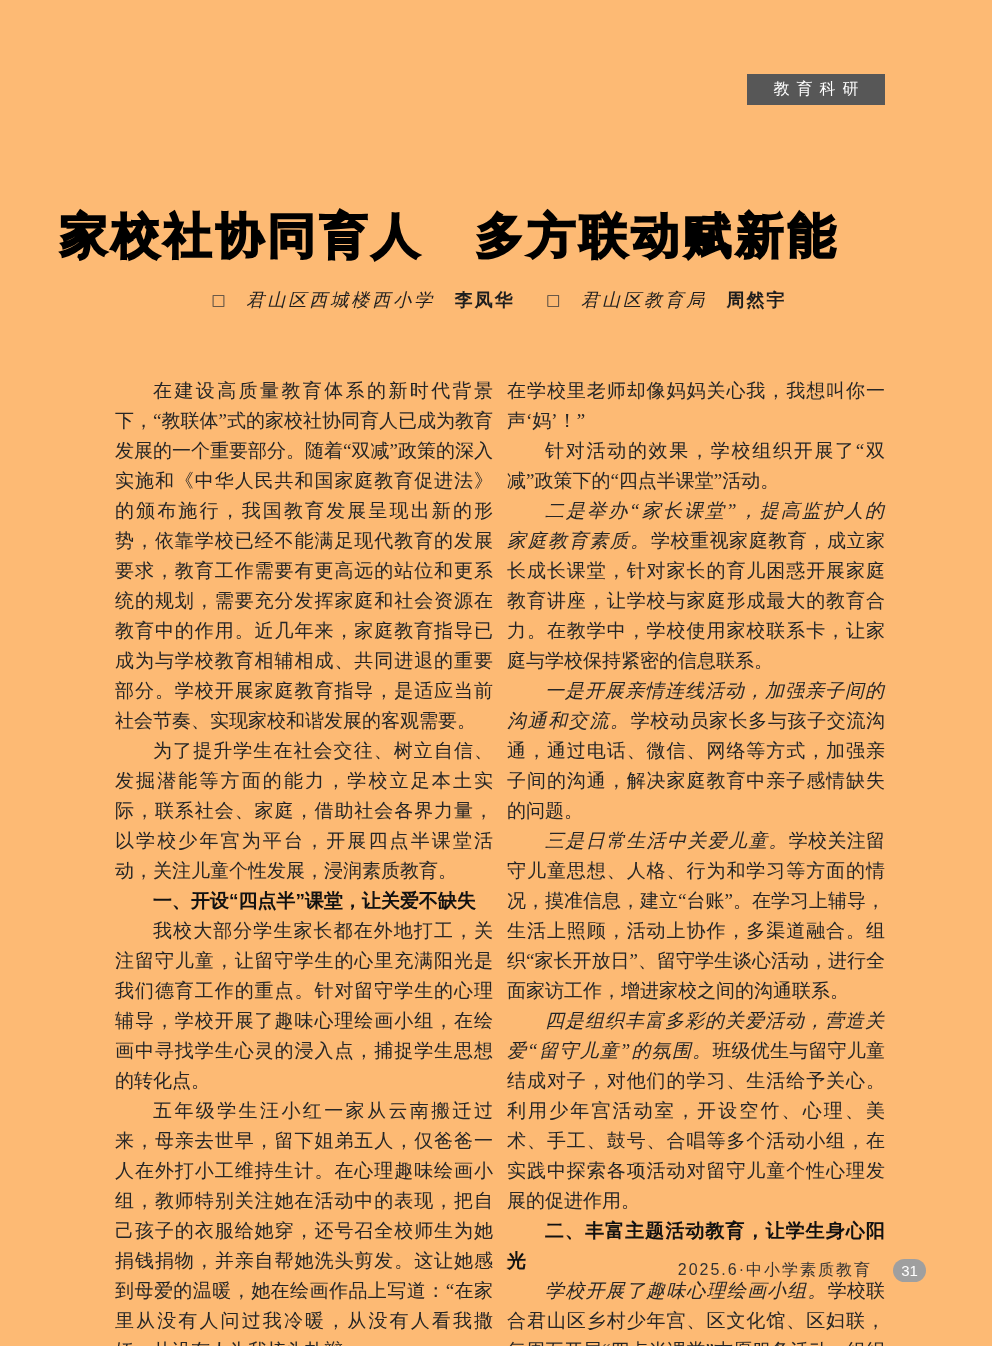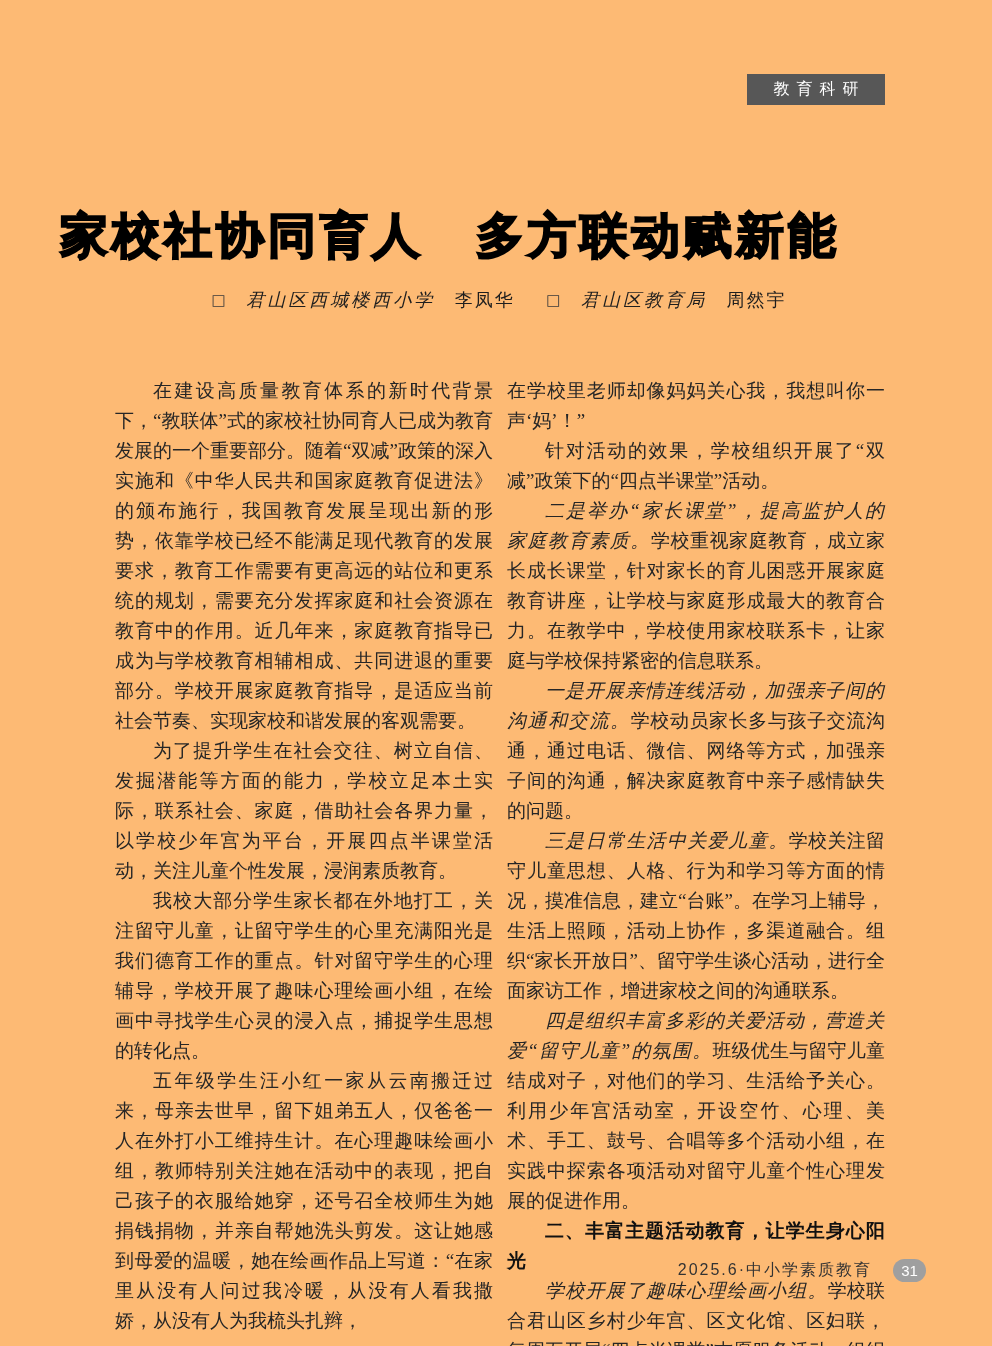--- a/index.html
+++ b/index.html
@@ -45,21 +45,21 @@
     font-family:"DejaVu Sans",sans-serif;
     font-size:15px;color:#3a3a3a;
     margin:0 14px 0 6px;vertical-align:1px;
   }
   .byline .affil{
     font-style:italic;
     letter-spacing:3px;
   }
   .byline .author-name{
     font-family:"Liberation Sans","DejaVu Sans",sans-serif;
-    font-weight:normal;margin-left:14px;letter-spacing:2px;
+    font-weight:bold;margin-left:14px;letter-spacing:2px;
   }
   
   .body{
     position:absolute;top:376px;left:115px;
     width:770px;
     display:flex;gap:14px;
   }
   .col{
     width:378px;
     font-size:19px;line-height:30px;
@@ -108,20 +108,21 @@
     <span class="marker" style="margin-left:26px;">□</span>
     <span class="affil">君山区教育局</span>
     <span class="author-name">周然宇</span>
   </div>
 
   <div class="body">
 
     <div class="col">
       <p>在建设高质量教育体系的新时代背景下，“教联体”式的家校社协同育人已成为教育发展的一个重要部分。随着“双减”政策的深入实施和《中华人民共和国家庭教育促进法》的颁布施行，我国教育发展呈现出新的形势，依靠学校已经不能满足现代教育的发展要求，教育工作需要有更高远的站位和更系统的规划，需要充分发挥家庭和社会资源在教育中的作用。近几年来，家庭教育指导已成为与学校教育相辅相成、共同进退的重要部分。学校开展家庭教育指导，是适应当前社会节奏、实现家校和谐发展的客观需要。</p>
       <p>为了提升学生在社会交往、树立自信、发掘潜能等方面的能力，学校立足本土实际，联系社会、家庭，借助社会各界力量，以学校少年宫为平台，开展四点半课堂活动，关注儿童个性发展，浸润素质教育。</p>
+      <h2>一、开设“四点半”课堂，让关爱不缺失</h2>
       <p>我校大部分学生家长都在外地打工，关注留守儿童，让留守学生的心里充满阳光是我们德育工作的重点。针对留守学生的心理辅导，学校开展了趣味心理绘画小组，在绘画中寻找学生心灵的浸入点，捕捉学生思想的转化点。</p>
       <p>五年级学生汪小红一家从云南搬迁过来，母亲去世早，留下姐弟五人，仅爸爸一人在外打小工维持生计。在心理趣味绘画小组，教师特别关注她在活动中的表现，把自己孩子的衣服给她穿，还号召全校师生为她捐钱捐物，并亲自帮她洗头剪发。这让她感到母爱的温暖，她在绘画作品上写道：“在家里从没有人问过我冷暖，从没有人看我撒娇，从没有人为我梳头扎辫，</p>
     </div>
 
     <div class="col">
       <p class="cont">在学校里老师却像妈妈关心我，我想叫你一声‘妈’！”</p>
       <p>针对活动的效果，学校组织开展了“双减”政策下的“四点半课堂”活动。</p>
       <p><span class="kai">二是举办“家长课堂”，提高监护人的家庭教育素质。</span><span>学校重视家庭教育，成立家长成长课堂，针对家长的育儿困惑开展家庭教育讲座，让学校与家庭形成最大的教育合力。在教学中，学校使用家校联系卡，让家庭与学校保持紧密的信息联系。</span></p>
       <p><span class="kai">一是开展亲情连线活动，加强亲子间的沟通和交流。</span><span>学校动员家长多与孩子交流沟通，通过电话、微信、网络等方式，加强亲子间的沟通，解决家庭教育中亲子感情缺失的问题。</span></p>
       <p><span class="kai">三是日常生活中关爱儿童。</span><span>学校关注留守儿童思想、人格、行为和学习等方面的情况，摸准信息，建立“台账”。在学习上辅导，生活上照顾，活动上协作，多渠道融合。组织“家长开放日”、留守学生谈心活动，进行全面家访工作，增进家校之间的沟通联系。</span></p>

